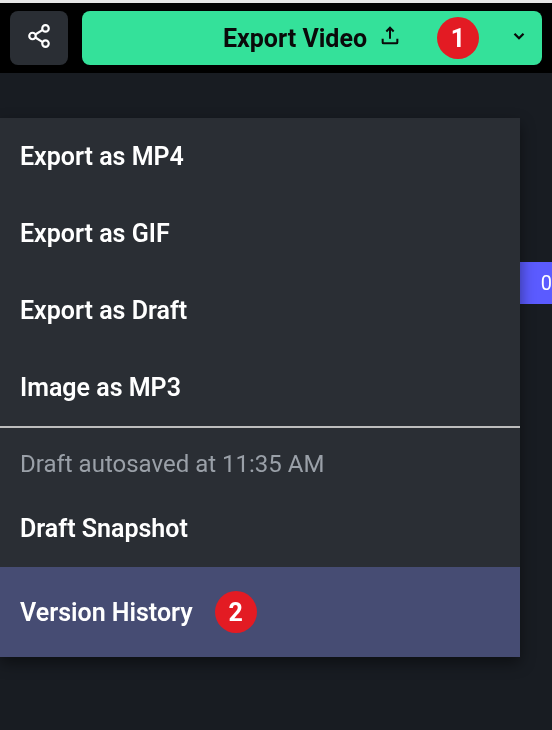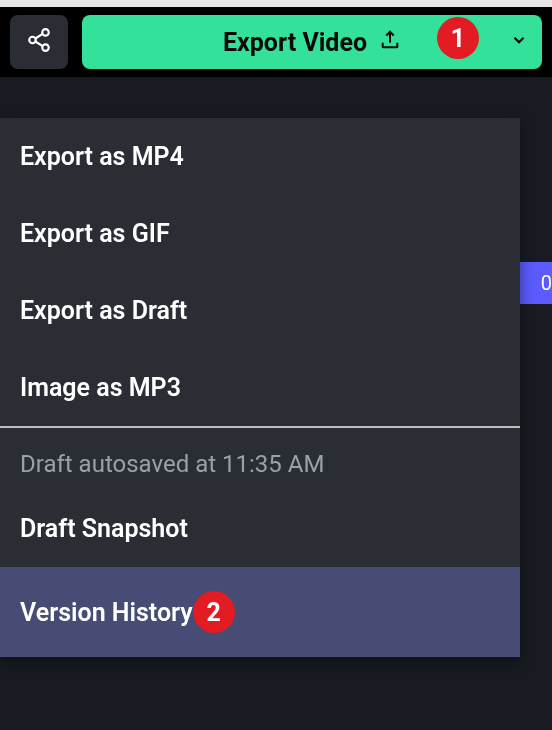--- a/index.html
+++ b/index.html
@@ -11,21 +11,21 @@
     overflow: hidden;
     position: relative;
   }
 
   .topbar {
     display: flex;
     align-items: center;
     padding: 8px 10px 8px 10px;
     gap: 14px;
     background: #000;
-    border-top: 7px solid #e5e5e5;
+    border-top: 3px solid #e5e5e5;
   }
 
   .share-btn {
     width: 58px;
     height: 54px;
     background: #2a2e34;
     border-radius: 8px;
     display: flex;
     align-items: center;
     justify-content: center;
@@ -90,21 +90,21 @@
     padding: 22px 20px 12px 20px;
     color: #9aa0a8;
     font-size: 24px;
     font-weight: 400;
   }
 
   .menu-item.highlight {
     background: #464c73;
     display: flex;
     align-items: center;
-    gap: 0;
+    gap: 22px;
   }
 
   .badge {
     width: 42px;
     height: 42px;
     border-radius: 50%;
     background: #e31b23;
     color: #fff;
     font-size: 25px;
     font-weight: 700;

